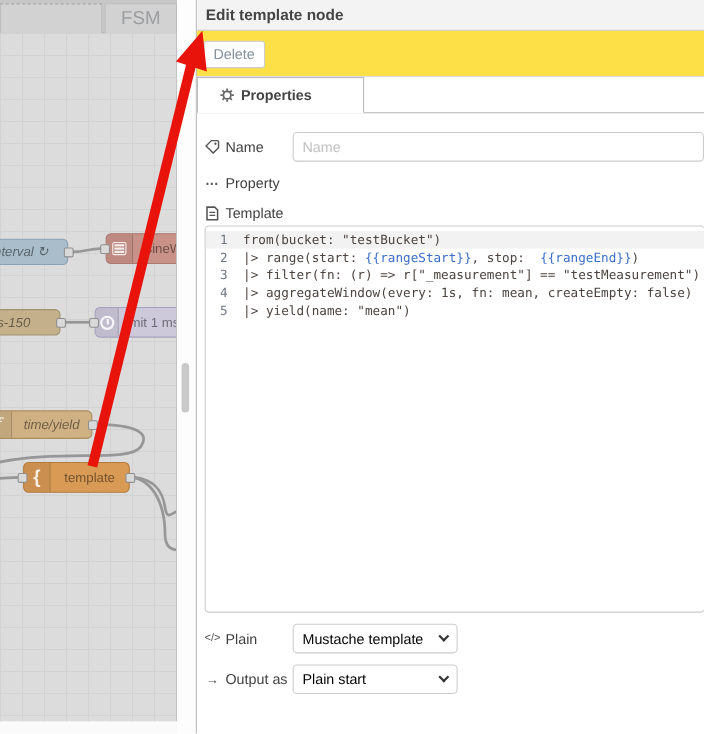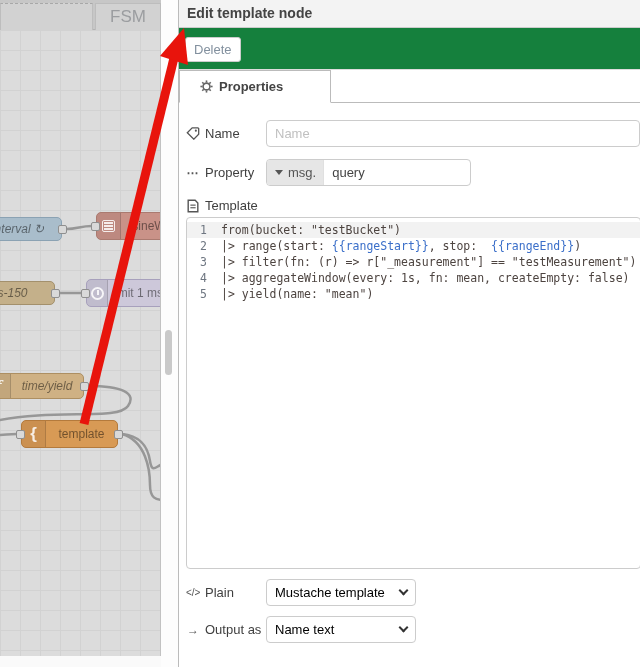--- a/index.html
+++ b/index.html
@@ -55,21 +55,21 @@
 
   
   .arrow-overlay { position:absolute; left:0; top:0; width:640px; height:667px;
                    pointer-events:none; z-index:50; }
 
   
   .tray { position:absolute; left:178px; top:0; width:462px; height:667px;
           background:#fff; border-left:1px solid #bbb; }
   .tray-header { height:28px; background:#f3f3f3; border-bottom:1px solid #ccc;
                  font-size:14px; font-weight:bold; color:#444; line-height:27px; padding-left:8px; }
-  .tray-toolbar { height:42px; background:#15803d; border-bottom:1px solid #ddd; padding:9px 1px 0 6px; }
+  .tray-toolbar { height:42px; background:#fde047; border-bottom:1px solid #ddd; padding:9px 1px 0 6px; }
   .btn-delete { display:inline-block; min-width:50px; height:25px; background:#fff;
                 border:1px solid #ccc; border-radius:3px; color:#82909e;
                 font-size:13px; line-height:23px; text-align:center; padding:0 8px; cursor:pointer; }
   .tabrow { height:33px; background:#fff; border-bottom:1px solid #bbb; position:relative; }
   .edit-tab { position:absolute; left:0; top:0; height:33px; width:152px;
               background:#fff; border:1px solid #bbb; border-bottom:1px solid #fff;
               display:flex; align-items:center; gap:6px; padding-left:20px;
               font-size:13px; font-weight:bold; color:#444; }
   .gear { width:13px; height:13px; display:inline-block; }
 
@@ -215,27 +215,20 @@
         <span>Name</span>
       </span>
       <input class="input-text" type="text" placeholder="Name" style="">
     </div>
 
     <div class="frow">
       <span class="flabel">
         <span class="ficon" style="font-weight:bold; letter-spacing:1px;">⋯</span>
         <span>Property</span>
       </span>
-      <div class="typed-input">
-        <span class="ti-prefix">
-          <span class="caret-down"></span>
-          <span>msg.</span>
-        </span>
-        <span class="ti-value">query</span>
-      </div>
     </div>
 
     <div class="tlabel-row">
       <svg class="ficon" width="13" height="14" viewBox="0 0 14 16">
         <path d="M1.5 1.5 h8 l3 3 v10 h-11 Z" fill="none" stroke="#555" stroke-width="1.6"></path>
         <line x1="4" y1="7" x2="10" y2="7" stroke="#555" stroke-width="1.3"></line>
         <line x1="4" y1="10" x2="10" y2="10" stroke="#555" stroke-width="1.3"></line>
       </svg>
       <span>Template</span>
     </div>
@@ -260,21 +253,21 @@
         <span class="chev"></span>
       </div>
     </div>
 
     <div class="frow">
       <span class="flabel">
         <span class="ficon">→</span>
         <span>Output as</span>
       </span>
       <div class="selectbox">
-        <span class="sel-text">Name text</span>
+        <span class="sel-text">Plain start</span>
         <span class="chev"></span>
       </div>
     </div>
 
   </div>
 </div>
 
 <svg class="arrow-overlay" viewBox="0 0 640 667">
   <line x1="84" y1="424" x2="174" y2="58" stroke="var(--arrow-color,#e8140c)" stroke-width="9"></line>
   <polygon points="184,28 160,56 188,65" fill="var(--arrow-color,#e8140c)"></polygon>

